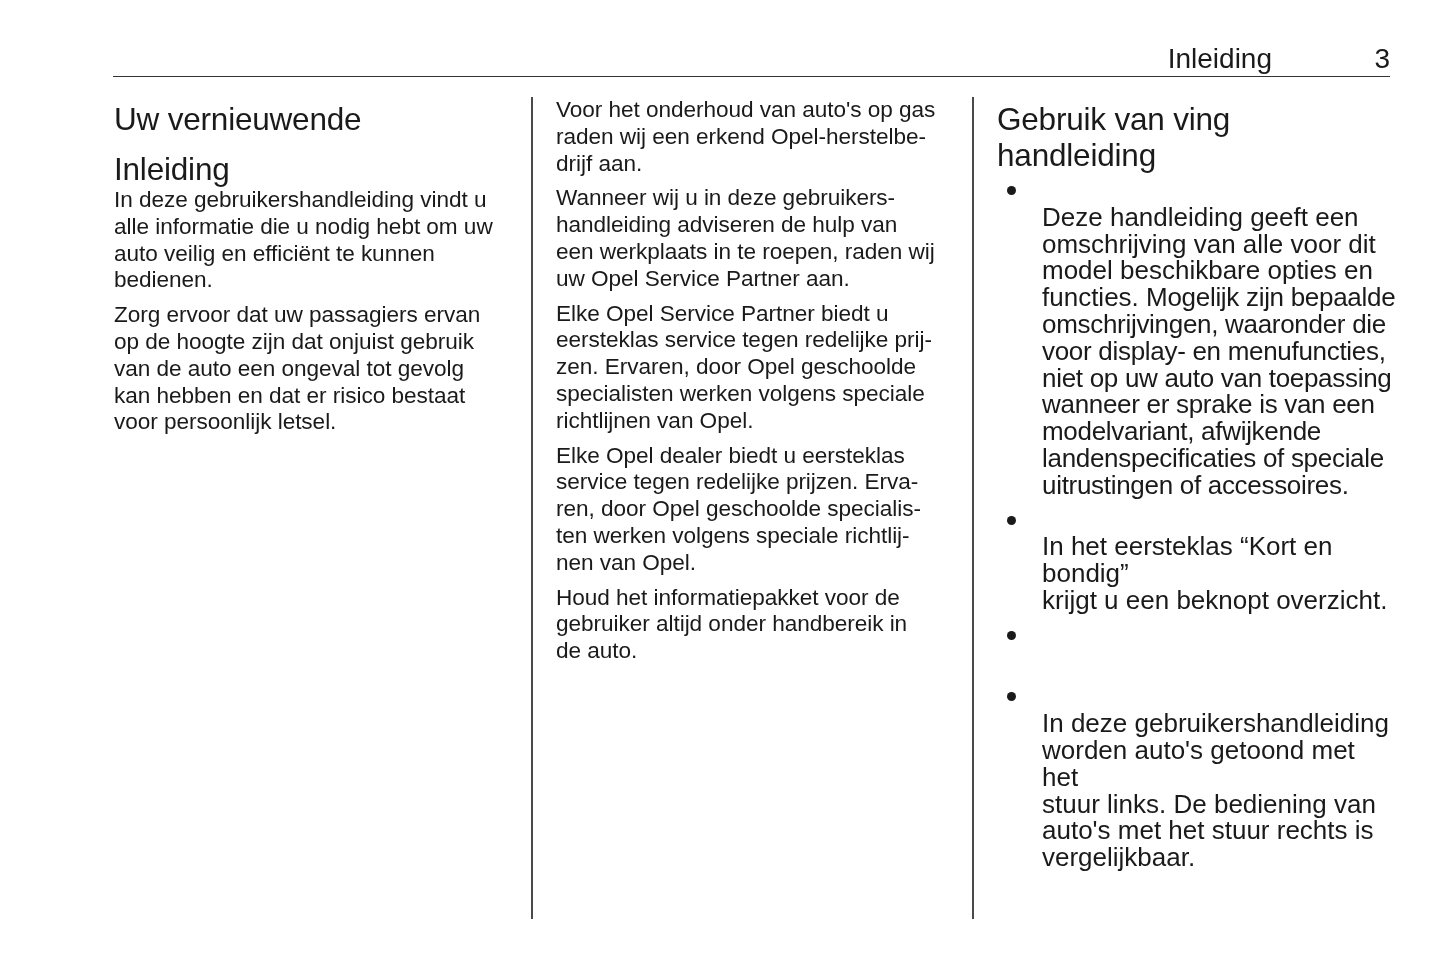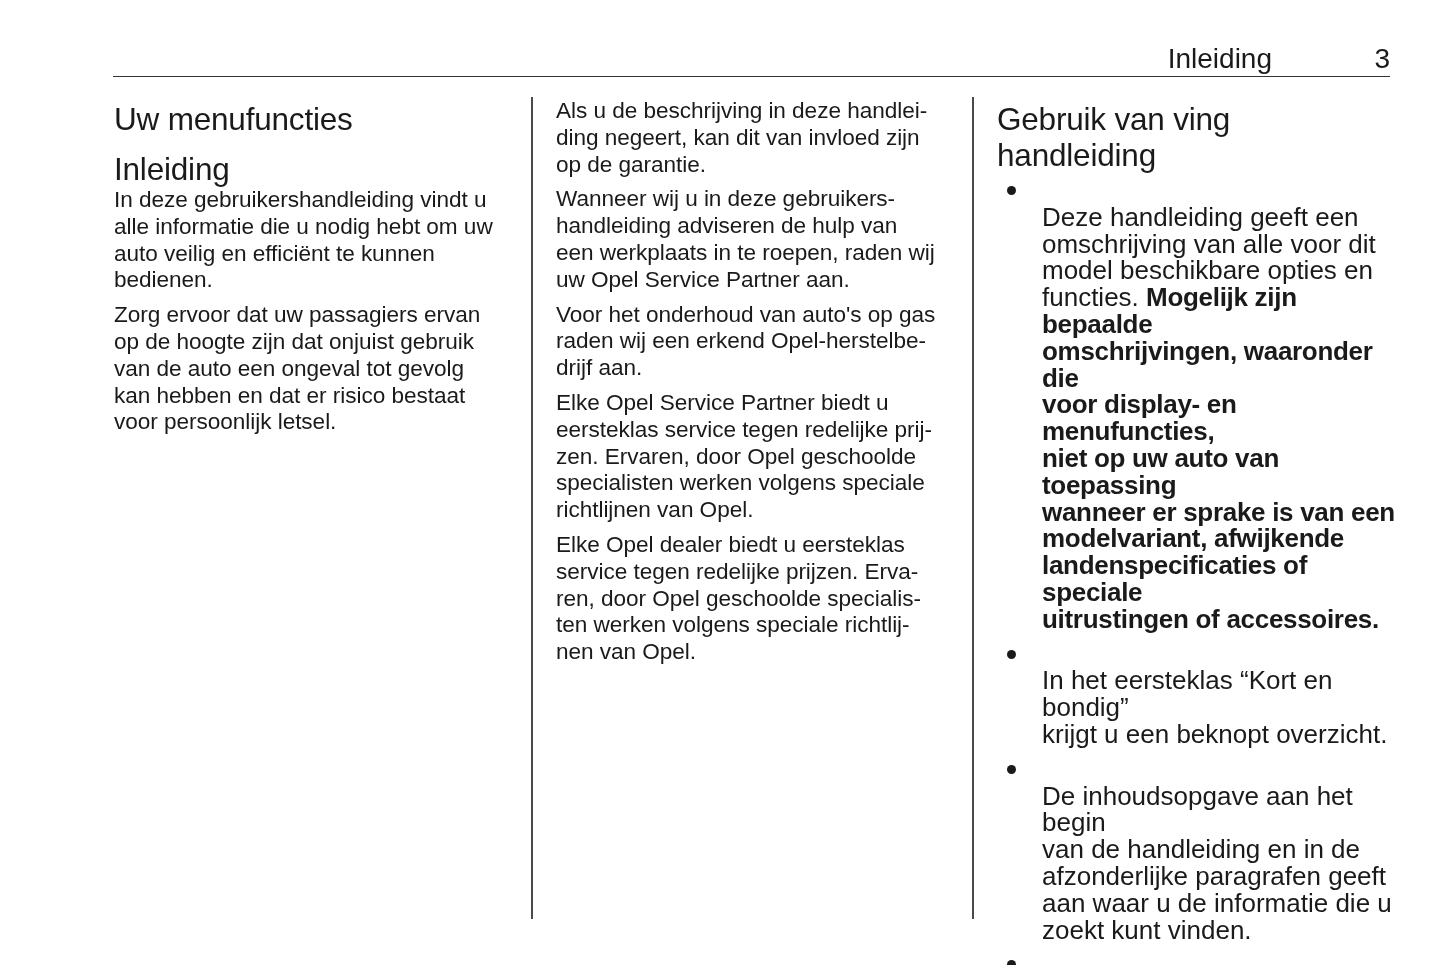--- a/index.html
+++ b/index.html
@@ -93,71 +93,71 @@
     .bullet-icon {
       position: absolute;
       left: 10px;
       top: 9px;
       width: 9px;
       height: 9px;
       border-radius: 50%;
       background: #1a1a1a;
     }
     .bold-span {
-      font-weight: bold;
+      font-weight: normal;
       letter-spacing: -0.3px;
       margin-top: 44px;
     }
   </style>
 </head>
 <body>
 
 <header class="page-header">
   <span class="header-section">Inleiding</span>
   <span class="header-page-number">3</span>
 </header>
 
 <section class="column col-1">
-  <h2 class="heading-1">Uw menufuncties</h2>
+  <h2 class="heading-1">Uw vernieuwende</h2>
 
   <h2 class="heading-2">Inleiding</h2>
   <p>In deze gebruikershandleiding vindt u
 alle informatie die u nodig hebt om uw
 auto veilig en efficiënt te kunnen
 bedienen.</p>
   <p>Zorg ervoor dat uw passagiers ervan
 op de hoogte zijn dat onjuist gebruik
 van de auto een ongeval tot gevolg
 kan hebben en dat er risico bestaat
 voor persoonlijk letsel.</p>
 </section>
 
 <div class="divider divider-1"></div>
 
 <section class="column col-2">
-  <p class="first">Als u de beschrijving in deze handlei-
-ding negeert, kan dit van invloed zijn
-op de garantie.</p>
+  <p>Voor het onderhoud van auto's op gas
+raden wij een erkend Opel-herstelbe-
+drijf aan.</p>
   <p>Wanneer wij u in deze gebruikers-
 handleiding adviseren de hulp van
 een werkplaats in te roepen, raden wij
 uw Opel Service Partner aan.</p>
-  <p>Voor het onderhoud van auto's op gas
-raden wij een erkend Opel-herstelbe-
-drijf aan.</p>
   <p>Elke Opel Service Partner biedt u
 eersteklas service tegen redelijke prij-
 zen. Ervaren, door Opel geschoolde
 specialisten werken volgens speciale
 richtlijnen van Opel.</p>
   <p>Elke Opel dealer biedt u eersteklas
 service tegen redelijke prijzen. Erva-
 ren, door Opel geschoolde specialis-
 ten werken volgens speciale richtlij-
 nen van Opel.</p>
+  <p>Houd het informatiepakket voor de
+gebruiker altijd onder handbereik in
+de auto.</p>
 </section>
 
 <div class="divider divider-2"></div>
 
 <section class="column col-3">
   <h2 class="heading-3" style="white-space: pre-line;">Gebruik van ving
 handleiding</h2>
   <ul class="bullets">
     <li>
       <span class="bullet-icon"></span><span>Deze handleiding geeft een
@@ -170,27 +170,20 @@
 wanneer er sprake is van een
 modelvariant, afwijkende
 landenspecificaties of speciale
 uitrustingen of accessoires.</span>
     </li>
     <li>
       <span class="bullet-icon"></span><span>In het eersteklas “Kort en bondig”
 krijgt u een beknopt overzicht.</span>
     </li>
     <li>
-      <span class="bullet-icon"></span><span>De inhoudsopgave aan het begin
-van de handleiding en in de
-afzonderlijke paragrafen geeft
-aan waar u de informatie die u
-zoekt kunt vinden.</span>
-    </li>
-    <li>
       <span class="bullet-icon"></span>
     </li>
     <li>
       <span class="bullet-icon"></span><span>In deze gebruikershandleiding
 worden auto's getoond met het
 stuur links. De bediening van
 auto's met het stuur rechts is
 vergelijkbaar.</span>
     </li>
   </ul>

